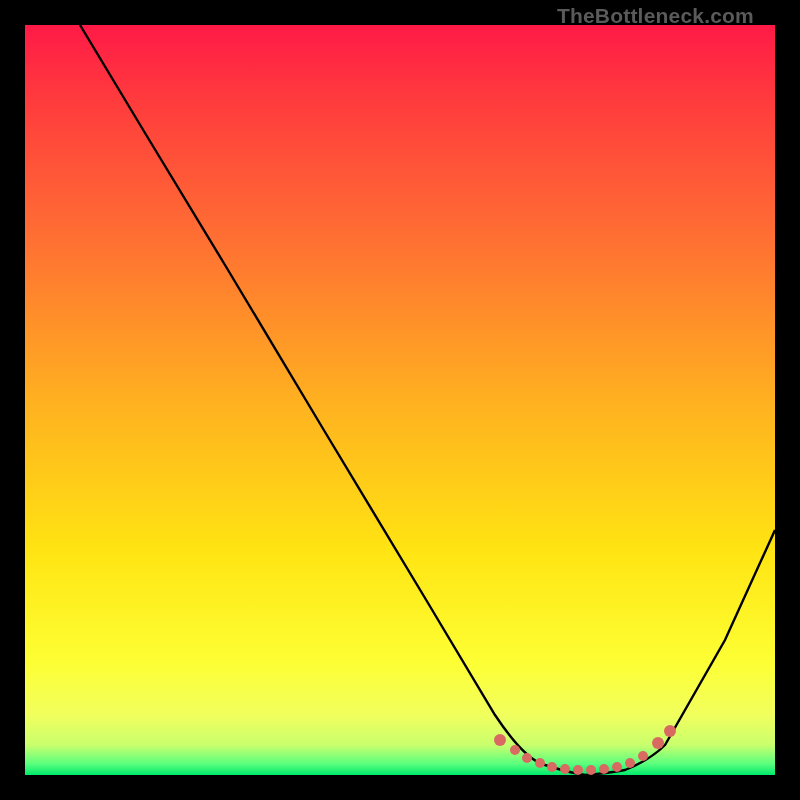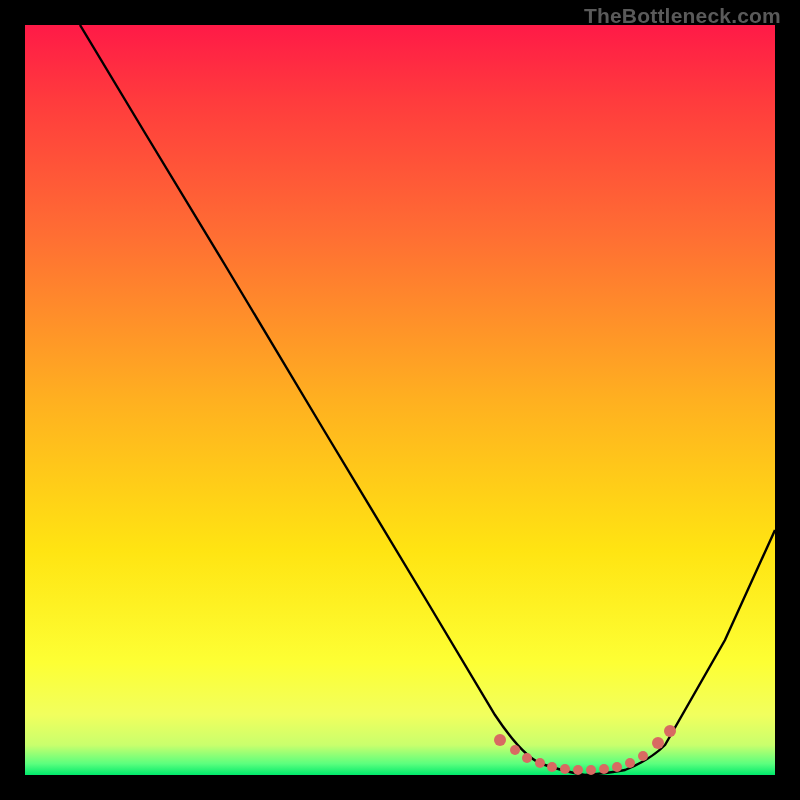--- a/index.html
+++ b/index.html
@@ -42,21 +42,21 @@
   svg.curve {
     position: absolute;
     left: 0;
     top: 0;
     width: 750px;
     height: 750px;
   }
   .watermark {
     position: absolute;
     top: 4px;
-    right: 19px;
+    right: 46px;
     color: #5a5a5a;
     font-size: 21px;
     font-weight: 600;
     letter-spacing: 0.2px;
   }
 </style>
 </head>
 <body>
 
 <div class="watermark">TheBottleneck.com</div>

